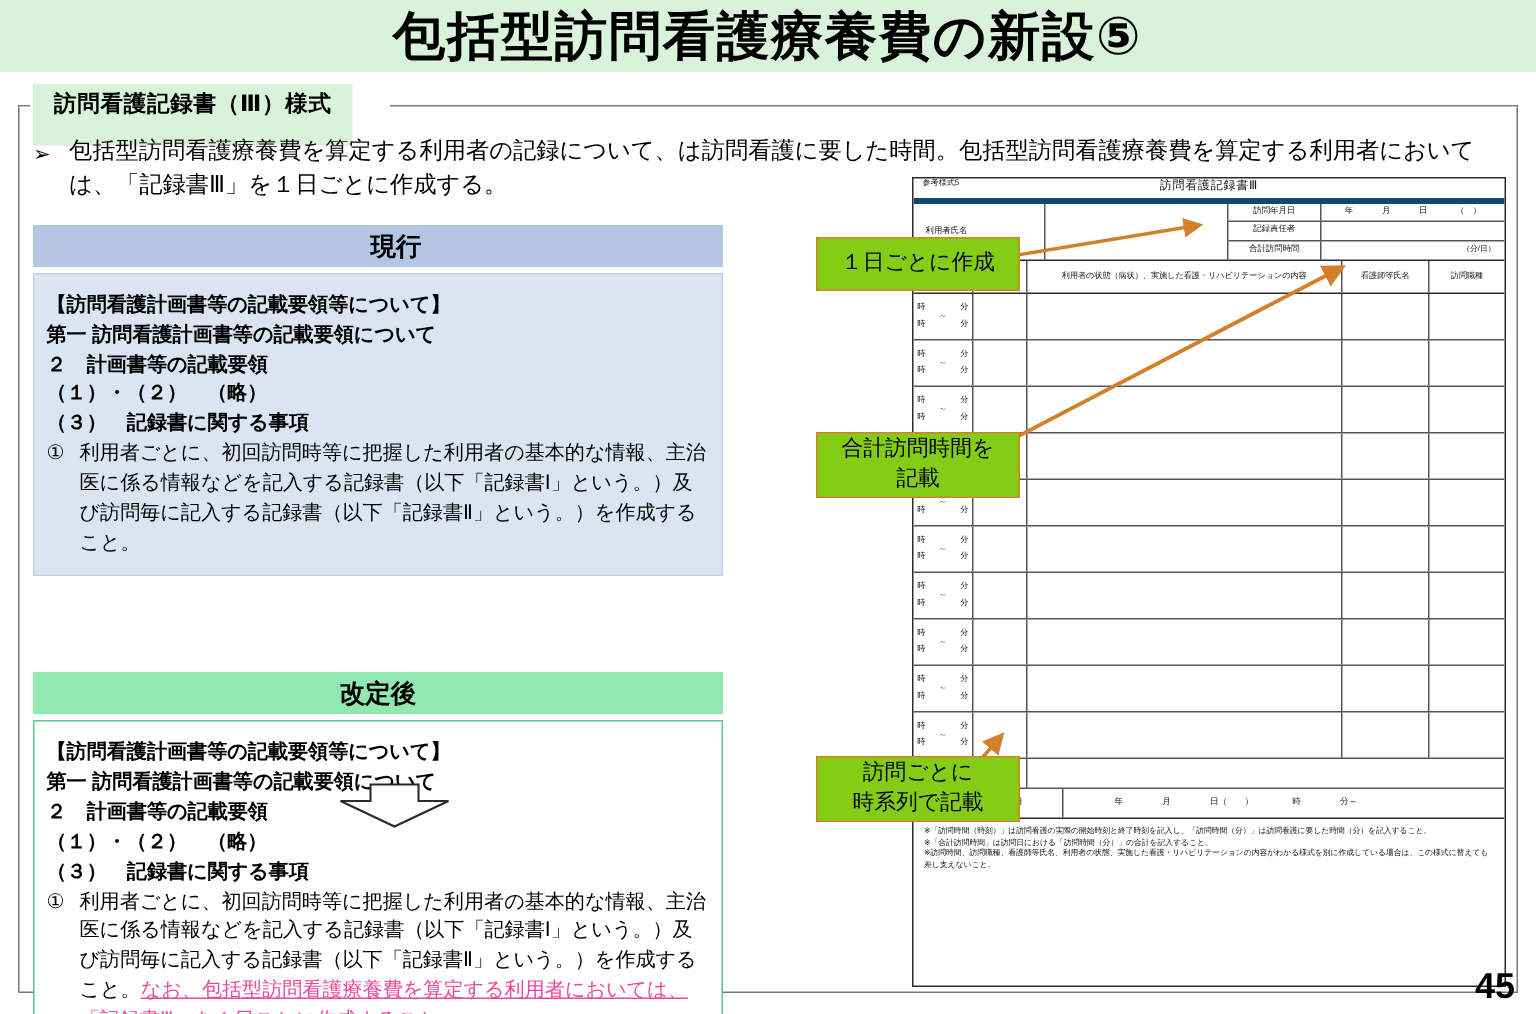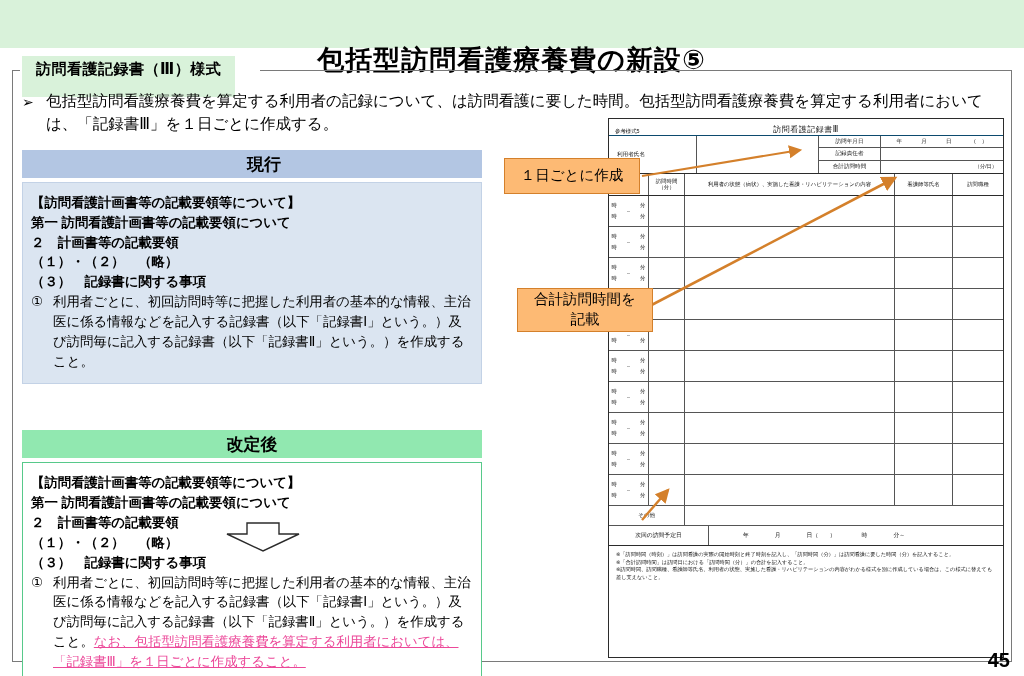--- a/index.html
+++ b/index.html
@@ -18,23 +18,22 @@
   
   .title-band {
     position: absolute; left: 0; top: 0;
     width: 1024px; height: 48px;
     background: #d9f2da;
   }
   .title-text {
     position: absolute; left: 0; top: 0;
     width: 1023px; height: 48px;
     display: flex; align-items: center; justify-content: center;
-    font-size: 27px; font-weight: bold; color: #000000;
+    font-size: 35px; font-weight: bold; color: #000000;
     letter-spacing: 1px;
-    margin-top: 36px;
   }
 
   
   .group-frame {
     position: absolute;
     left: 12px; top: 70px;
     width: 1000px; height: 592px;
     border: 1px solid #7a7a7a;
     background: transparent;
   }
@@ -94,52 +93,53 @@
 
   
   .dn-arrow {
     position: absolute; left: 195px; top: 372px;
     width: 92px; height: 30px;
   }
 
   
   .callout {
     position: absolute;
-    background: #fdba74;
+    background: #84cc16;
     border: 1.6px solid #d4802b;
     color: #000; font-size: 14.5px; line-height: 1.35;
     display: flex; align-items: center; justify-content: center;
     text-align: center;
     z-index: 12;
     padding: 3px 4px;
+    margin-left: 40px;
   }
   #callout-1 { left: 504px; top: 158px; width: 136px; height: 36px; }
-  #callout-2 { left: 517px; top: 288px; width: 136px; height: 44px; }
+  #callout-2 { left: 504px; top: 288px; width: 136px; height: 44px; }
   #callout-3 { left: 504px; top: 504px; width: 136px; height: 44px; }
 
   .connectors {
     position: absolute; left: 0; top: 0; width: 1024px; height: 676px;
     z-index: 11; pointer-events: none;
   }
 
   
   .form-doc {
     position: absolute; left: 608px; top: 118px;
     width: 396px; height: 540px;
     background: #ffffff;
     border: 1.5px solid #2b2b2b;
     z-index: 6;
     overflow: hidden;
     font-size: 5.2px; color: #111;
     line-height: 1.25;
   }
   .fd-topbar {
-    display: flex; align-items: flex-end;
+    display: flex; align-items: flex-start;
     height: 17px; padding: 0 6px;
-    border-bottom: 1px solid #0c4a6e;
+    border-bottom: 4px solid #0c4a6e;
   }
   .fd-code { font-size: 5.4px; width: 80px; }
   .fd-title { flex: 1; text-align: center; font-size: 8px; letter-spacing: .5px; }
   .fd-codepad { width: 80px; }
 
   .fd-head {
     display: flex; border-bottom: 1.2px solid #2b2b2b;
   }
   .fd-head-name {
     width: 88px; border-right: 1px solid #555;
@@ -209,21 +209,21 @@
     flex: 1; display: flex; align-items: center; gap: 26px;
     padding-left: 34px; font-size: 5.8px;
   }
 
   .fd-notes { padding: 5px 7px; font-size: 5.2px; line-height: 1.5; }
   .fd-note { white-space: pre-wrap; }
 
   
   .page-no {
     position: absolute; right: 14px; bottom: 4px;
-    font-size: 20px; font-weight: bold; color: #000;
+    font-size: 24px; font-weight: bold; color: #000;
     z-index: 20;
   }
 </style>
 </head>
 <body>
 
 <div id="slide">
 
   <div class="title-band"></div>
   <div class="title-text">包括型訪問看護療養費の新設⑤</div>
@@ -249,21 +249,21 @@
       <div class="item-wrap">
         <span class="item-num">①</span>
         <span class="item-txt">利用者ごとに、初回訪問時等に把握した利用者の基本的な情報、主治医に係る情報などを記入する記録書（以下「記録書Ⅰ」という。）及び訪問毎に記入する記録書（以下「記録書Ⅱ」という。）を作成すること。</span>
       </div>
     </div>
 
     <svg class="dn-arrow" viewBox="0 0 92 30">
       <polygon points="30,1 62,1 62,12 82,12 46,29 10,12 30,12" fill="#ffffff" stroke="#2b2b2b" stroke-width="1.4"></polygon>
     </svg>
 
-    <div class="sec-head rev" style="margin-top:46px;">改定後</div>
+    <div class="sec-head rev" style="margin-top:64px;">改定後</div>
     <div class="sec-box rev">
       <div class="ln">【訪問看護計画書等の記載要領等について】</div>
       <div class="ln">第一 訪問看護計画書等の記載要領について</div>
       <div class="ln">２　計画書等の記載要領</div>
       <div class="ln">（１）・（２）　（略）</div>
       <div class="ln">（３）　記録書に関する事項</div>
       <div class="item-wrap">
         <span class="item-num">①</span>
         <span class="item-txt"><span>利用者ごとに、初回訪問時等に把握した利用者の基本的な情報、主治医に係る情報などを記入する記録書（以下「記録書Ⅰ」という。）及び訪問毎に記入する記録書（以下「記録書Ⅱ」という。）を作成すること。</span><span class="u-add">なお、包括型訪問看護療養費を算定する利用者においては、「記録書Ⅲ」を１日ごとに作成すること。</span></span>
       </div>
@@ -277,20 +277,22 @@
       </marker>
     </defs>
     <line x1="642" y1="176" x2="800" y2="150" stroke="#d4802b" stroke-width="2.2" marker-end="url(#ah)"></line>
     <line x1="642" y1="310" x2="895" y2="178" stroke="#d4802b" stroke-width="2.6" marker-end="url(#ah)"></line>
     <line x1="642" y1="520" x2="668" y2="490" stroke="#d4802b" stroke-width="2.4" marker-end="url(#ah)"></line>
   </svg>
 
   <div class="callout" id="callout-1">１日ごとに作成</div>
   <div class="callout" id="callout-2" style="white-space:pre-line">合計訪問時間を
 記載</div>
+  <div class="callout" id="callout-3" style="white-space:pre-line">訪問ごとに
+時系列で記載</div>
 
   <div class="form-doc">
 
     <div class="fd-topbar">
       <div class="fd-code">参考様式5</div>
       <div class="fd-title">訪問看護記録書Ⅲ</div>
       <div class="fd-codepad"></div>
     </div>
 
     <div class="fd-head">

